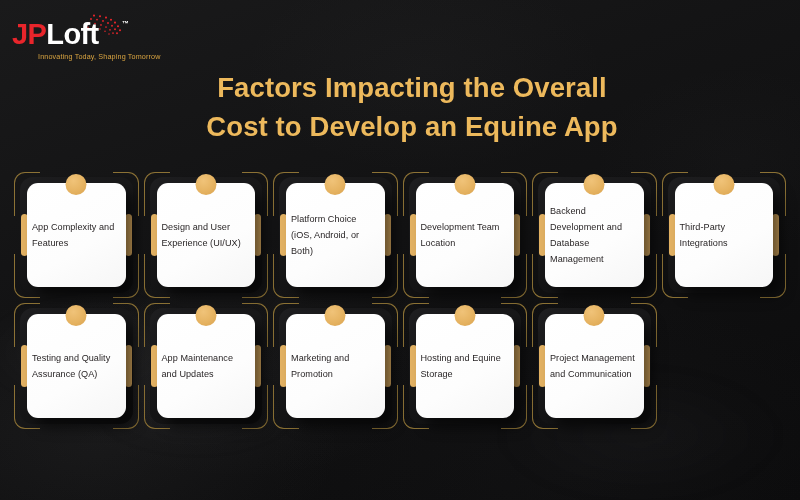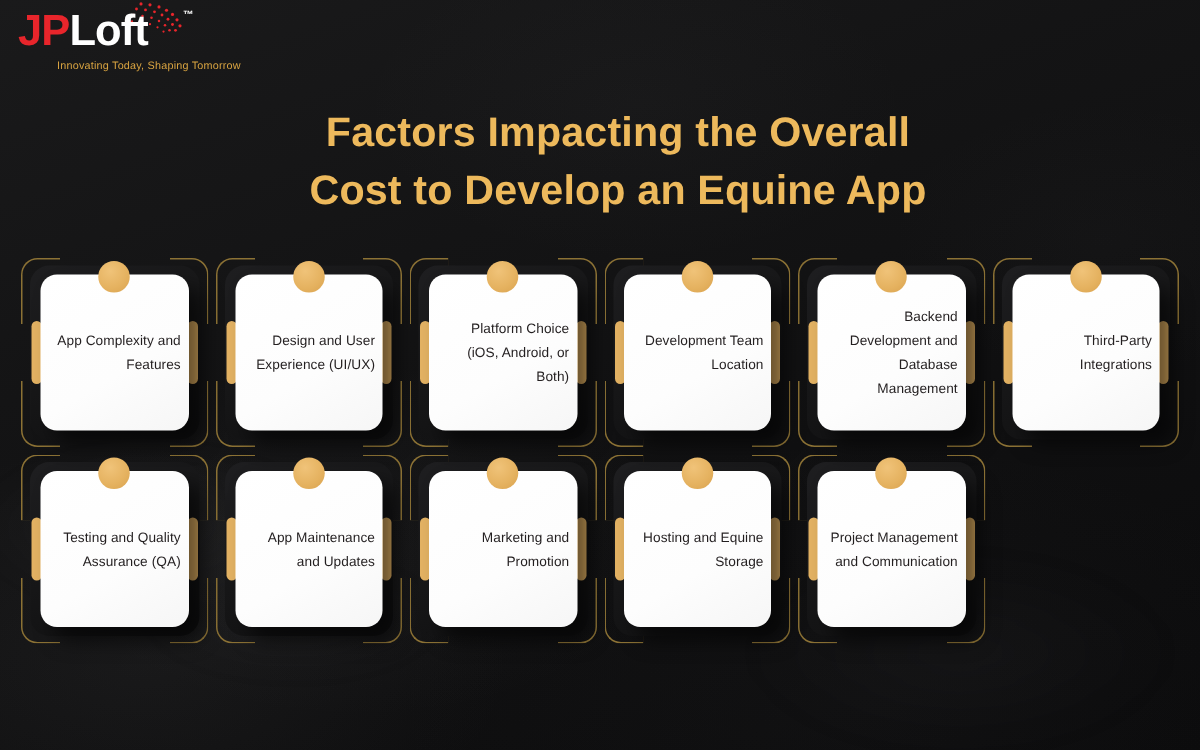--- a/index.html
+++ b/index.html
@@ -38,21 +38,21 @@
     content:"";
     position:absolute; right:-6%; bottom:-8%;
     width:52%; height:42%;
     background:radial-gradient(ellipse 50% 44% at 50% 50%, rgba(120,120,126,0.05), rgba(0,0,0,0) 70%);
     filter:blur(14px);
     pointer-events:none;
   }
 
   
   #logo {
-    position:absolute; left:12px; top:1px;
+    position:absolute; left:12px; top:14px;
     width:140px; height:50px;
     z-index:6;
     text-decoration:underline;
   }
   .logo-word {
     position:absolute; left:0; top:6px;
     font-size:29px; font-weight:bold;
     letter-spacing:-0.6px;
     line-height:1;
     white-space:nowrap;
@@ -161,21 +161,21 @@
     border-radius:11px;
     box-shadow:9px 9px 13px rgba(0,0,0,0.55);
     display:flex; align-items:center; justify-content:center;
     padding:4px 5px;
     z-index:2;
   }
   .card-label {
     color:#231F20;
     font-size:9.1px;
     line-height:1.78;
-    text-align:right;
+    text-align:left;
     letter-spacing:0.05px;
     word-break:break-word;
   }
 </style>
 </head>
 <body>
 
 <div id="poster">
 
   <div id="logo">

